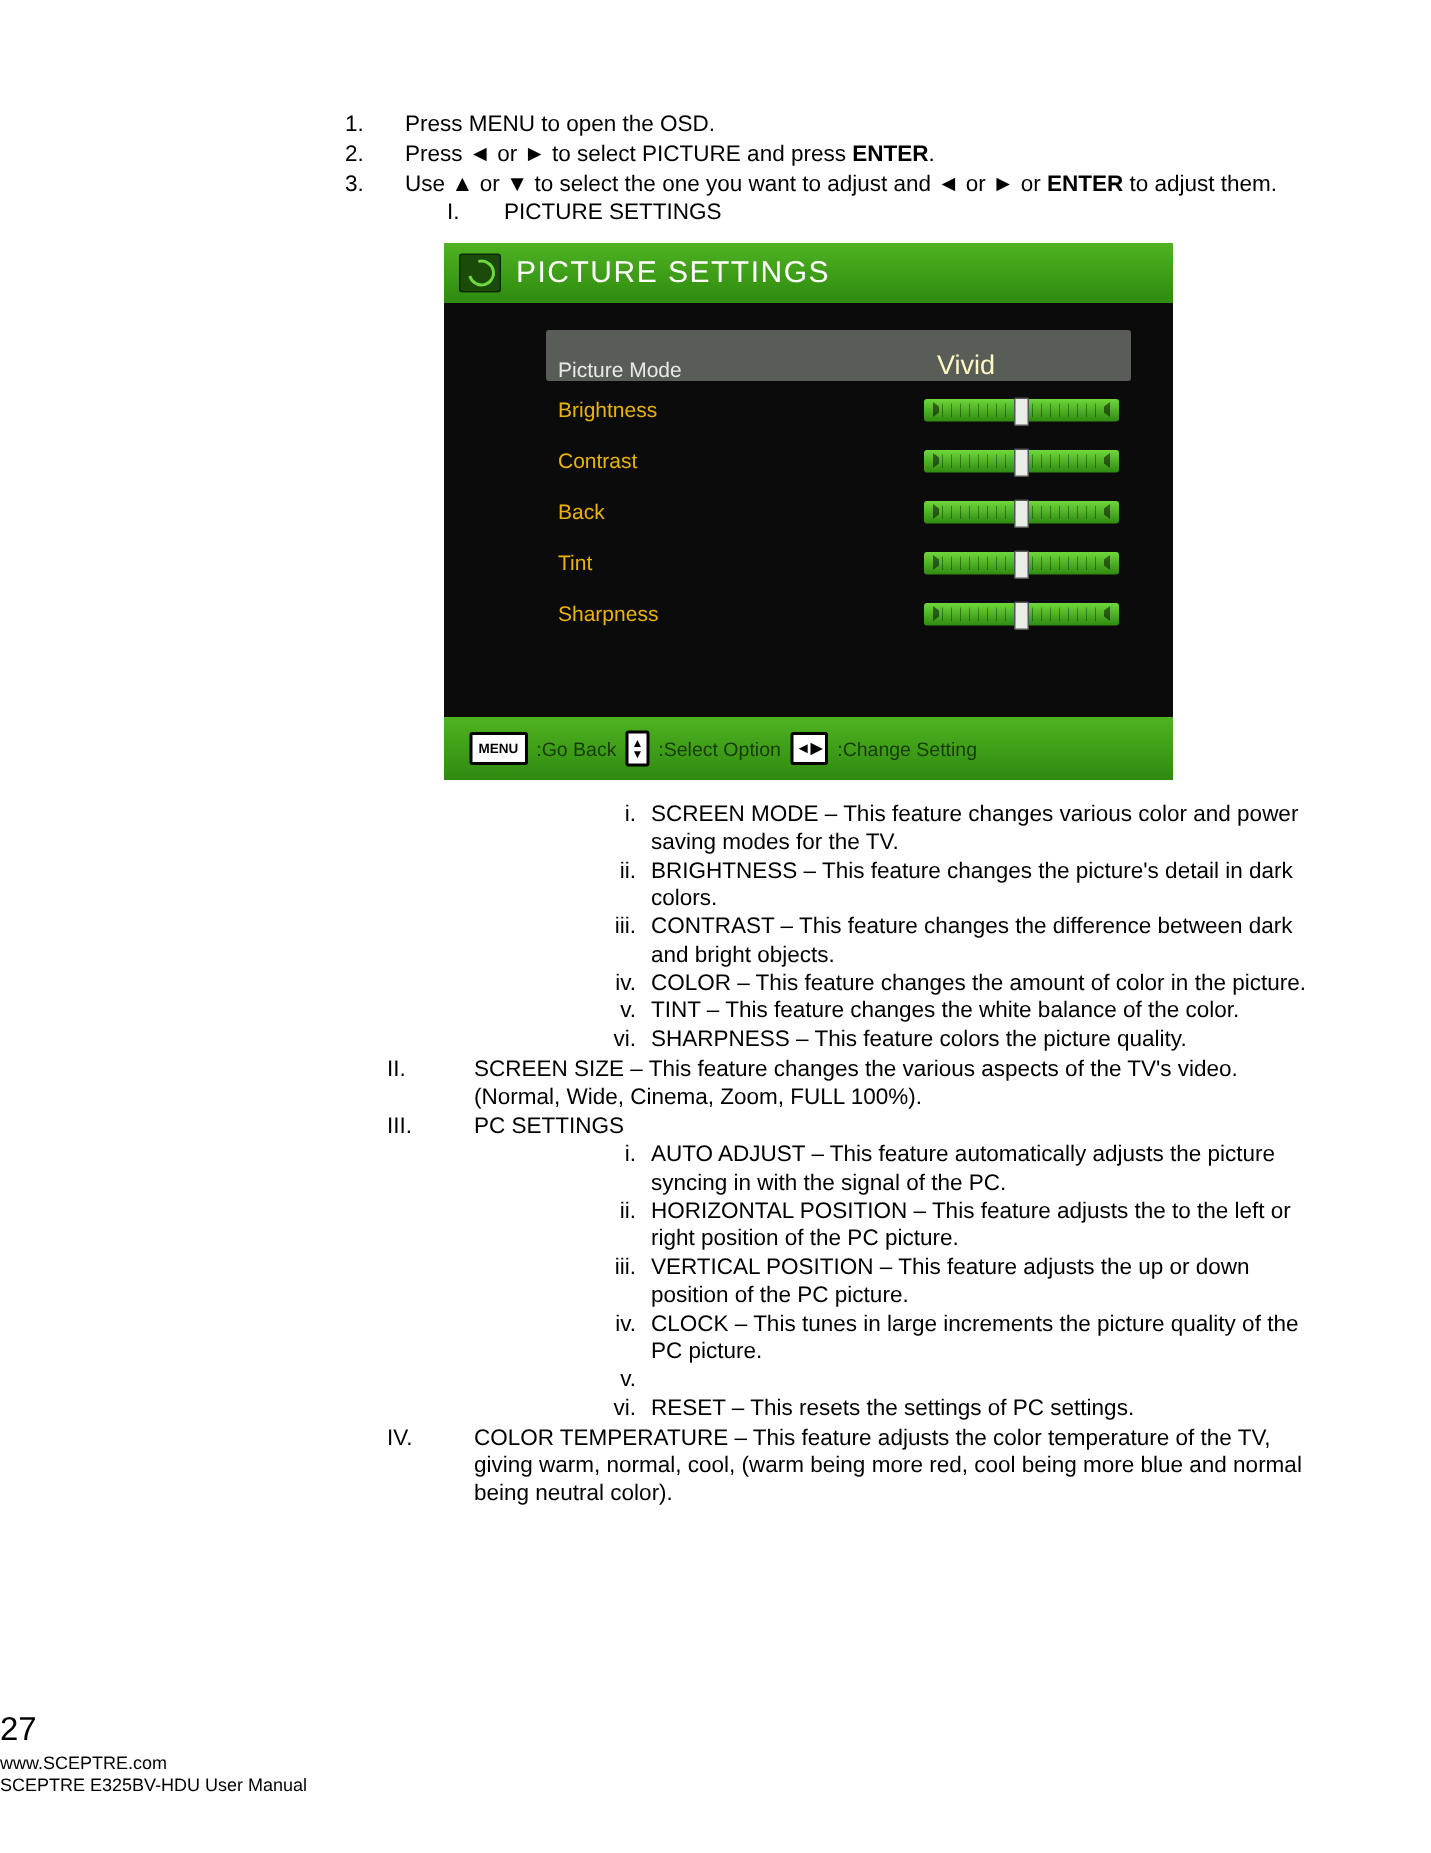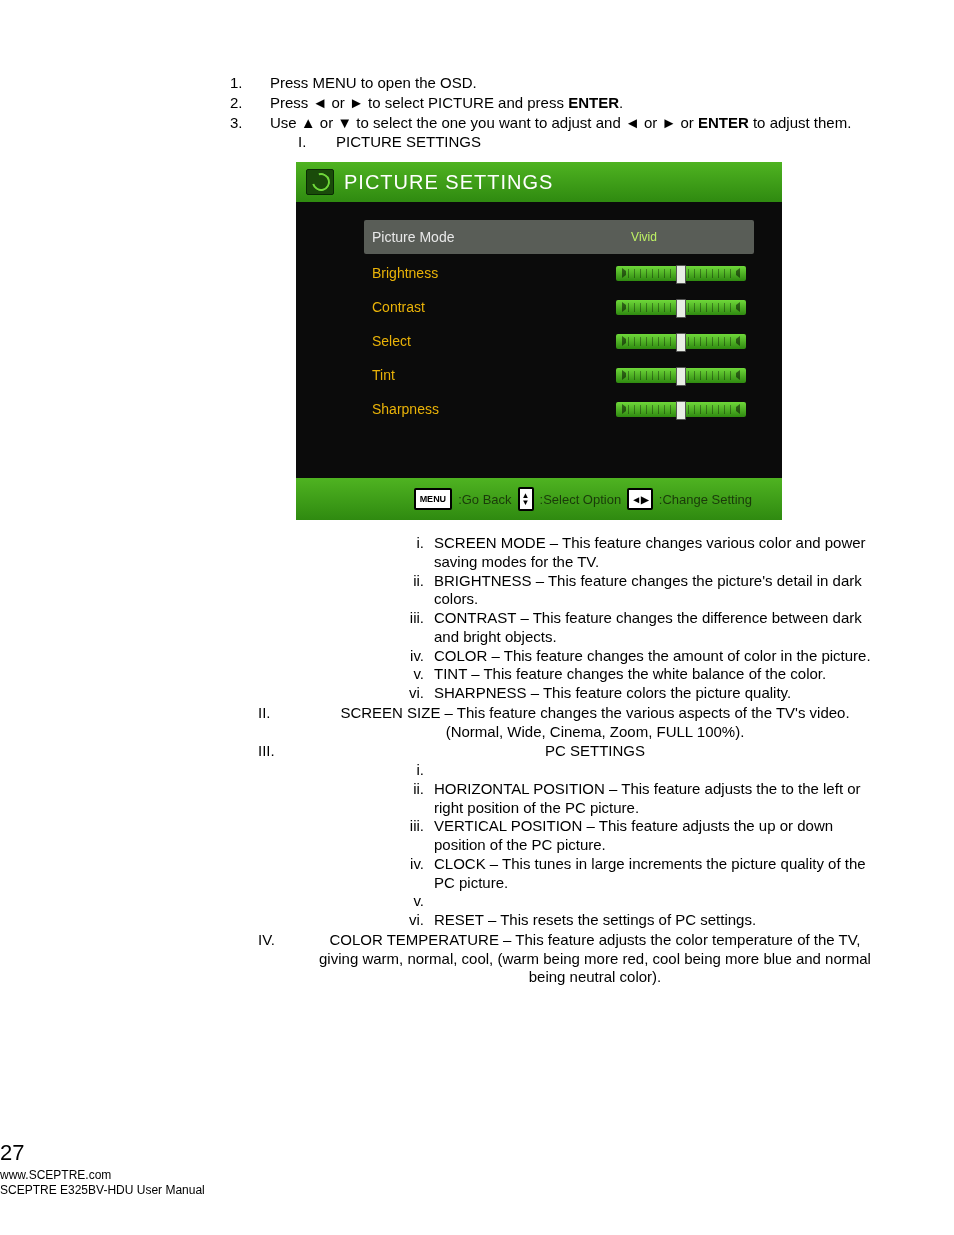--- a/index.html
+++ b/index.html
@@ -71,23 +71,24 @@
     height: 34px;
     color: #eab308;
     font-size: 14px;
   }
   .osd-item.selected {
     background: #595d57;
     border-radius: 2px;
     color: #e8e8e8;
     padding: 0 8px;
     margin: 0 -8px 2px -8px;
+    align-items: flex-end;
   }
   .osd-label { width: 170px; flex:none; }
-  .osd-value { flex:1; text-align:center; color:#bef264; font-size:12px; }
+  .osd-value { flex:1; text-align:center; color:#fef9c3; font-size:18px; }
   .slider {
     flex: 1;
     max-width: 130px;
     height: 15px;
     background: linear-gradient(#6fd83a,#2f8a10);
     position: relative;
     border-radius: 2px;
     margin-left:auto;
   }
   .slider::before {
@@ -117,25 +118,24 @@
     border:1px solid #555;
     transform:translateX(-50%);
     border-radius:1px;
   }
   .osd-footer {
     position:absolute; left:0; right:0; bottom:0;
     height: 42px;
     background: linear-gradient(#4fb321, #2f8a10);
     display:flex;
     align-items:center;
-    padding: 0 30px;
+    padding: 0 17px;
     gap:6px;
     color:#1a3a0a;
     font-size:13px;
-    justify-content:flex-end;
   }
   .keycap {
     display:inline-flex; align-items:center; justify-content:center;
     height:18px; padding:0 4px;
     border:2px solid #000;
     background:#fff;
     font-size:9px; font-weight:bold;
     color:#000;
     border-radius:2px;
   }
@@ -143,21 +143,21 @@
   .keycap.pair { padding:0 2px; font-size:10px;}
 
   
   .sub-list { margin-left: 154px; }
   .sub-list .srow { display:flex; line-height:1.25; }
   .sub-list .snum { width: 40px; text-align:right; padding-right:10px; flex:none; }
   .sub-list .stxt { flex:1; }
 
   .sect-row { display:flex; margin-left: 28px; line-height:1.25; margin-top:1px; }
   .sect-row .snum { width: 58px; flex:none; }
-  .sect-row .stxt { flex:1;text-align:center; }
+  .sect-row .stxt { flex:1; }
 
   .footer {
     position:absolute;
     bottom: 36px;
     left:0; right:0;
     font-size: 12px;
     line-height:1.3;
   }
   .footer .pnum { font-size: 22px; }
 </style>
@@ -207,21 +207,21 @@
           </div>
       </div>
       <div class="osd-item">
         <div class="osd-label">Contrast</div>
         <div class="slider">
             <div class="ticks"></div>
             <div class="thumb"></div>
           </div>
       </div>
       <div class="osd-item">
-        <div class="osd-label">Select</div>
+        <div class="osd-label">Back</div>
         <div class="slider">
             <div class="ticks"></div>
             <div class="thumb"></div>
           </div>
       </div>
       <div class="osd-item">
         <div class="osd-label">Tint</div>
         <div class="slider">
             <div class="ticks"></div>
             <div class="thumb"></div>
@@ -277,20 +277,21 @@
     <div class="stxt">SCREEN SIZE – This feature changes the various aspects of the TV's video.  (Normal, Wide, Cinema, Zoom, FULL 100%).</div>
   </div>
   <div class="sect-row">
     <div class="snum">III.</div>
     <div class="stxt">PC SETTINGS</div>
   </div>
 
   <div class="sub-list">
     <div class="srow">
         <div class="snum">i.</div>
+        <div class="stxt">AUTO ADJUST – This feature automatically adjusts the picture syncing in with the signal of the PC.</div>
       </div>
     <div class="srow">
         <div class="snum">ii.</div>
         <div class="stxt">HORIZONTAL POSITION – This feature adjusts the to the left or right position of the PC picture.</div>
       </div>
     <div class="srow">
         <div class="snum">iii.</div>
         <div class="stxt">VERTICAL POSITION – This feature adjusts the up or down position of the PC picture.</div>
       </div>
     <div class="srow">

